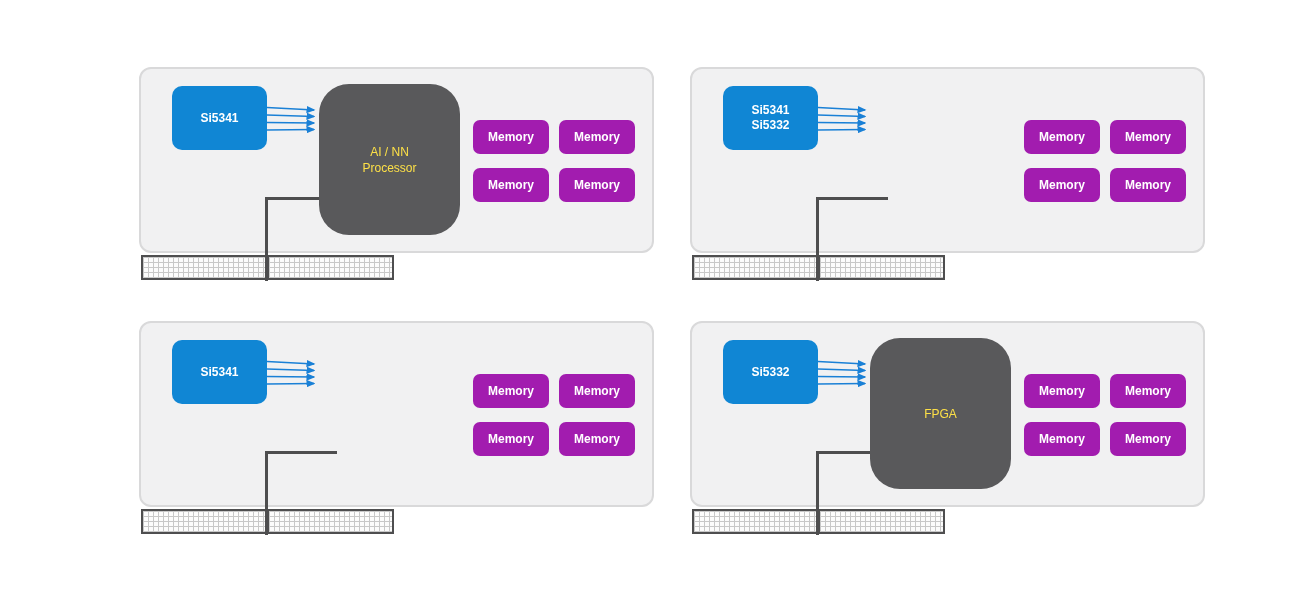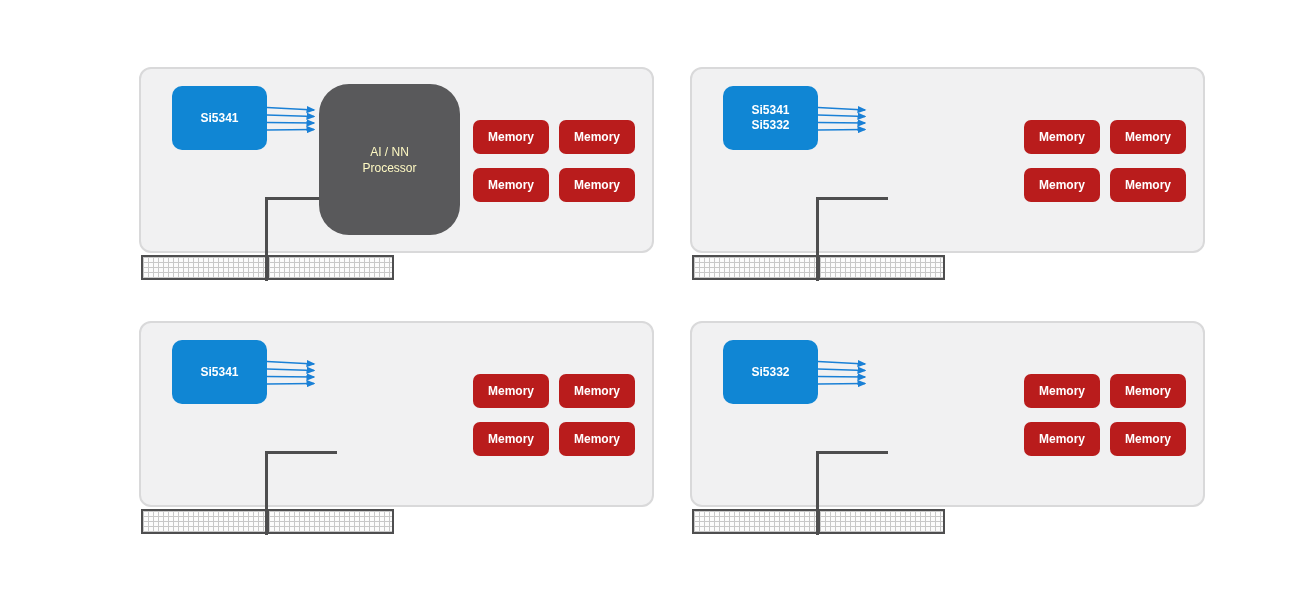--- a/index.html
+++ b/index.html
@@ -44,27 +44,27 @@
     background-color:#fcfcfc;
     background-image:
       repeating-linear-gradient(to right, #c8c8c8 0 1px, transparent 1px 5px),
       repeating-linear-gradient(to bottom, #c8c8c8 0 1px, transparent 1px 5px);
   }
   .seg2 { margin-left:-2px; }
 
   .proc {
     position:absolute; left:178px; top:15px; width:141px; height:151px;
     background:#59595b; border-radius:30px; z-index:3;
-    color:#fef9c3; font-size:12px; line-height:16px;
+    color:#fde047; font-size:12px; line-height:16px;
     display:flex; flex-direction:column; justify-content:center; align-items:center;
     text-align:center;
   }
   .mem {
     position:absolute; width:76px; height:34px;
-    background:#b91c1c; border-radius:7px; z-index:2;
+    background:#a21caf; border-radius:7px; z-index:2;
     color:#ffffff; font-weight:bold; font-size:12px;
     display:flex; justify-content:center; align-items:center;
   }
   .mem-a { left:332px; top:51px; }
   .mem-b { left:418px; top:51px; }
   .mem-c { left:332px; top:99px; }
   .mem-d { left:418px; top:99px; }
 
   .defs-holder { position:absolute; width:0; height:0; overflow:hidden; }
 </style>
@@ -188,20 +188,24 @@
       <line x1="0" y1="10" x2="47" y2="11.5" stroke="#1a80d6" stroke-width="1.5" marker-end="url(#ah)"></line>
       <line x1="0" y1="17.5" x2="47" y2="18" stroke="#1a80d6" stroke-width="1.5" marker-end="url(#ah)"></line>
       <line x1="0" y1="25" x2="47" y2="24.5" stroke="#1a80d6" stroke-width="1.5" marker-end="url(#ah)"></line>
     </svg>
     <div class="hline"></div>
     <div class="vline"></div>
     <div class="bar">
       <div class="seg"></div>
       <div class="seg seg2"></div>
     </div>
+    <div class="proc">
+      <span>FPGA</span>
+      <span></span>
+    </div>
     <div class="mem mem-a">
         <span>Memory</span>
       </div>
     <div class="mem mem-b">
         <span>Memory</span>
       </div>
     <div class="mem mem-c">
         <span>Memory</span>
       </div>
     <div class="mem mem-d">

